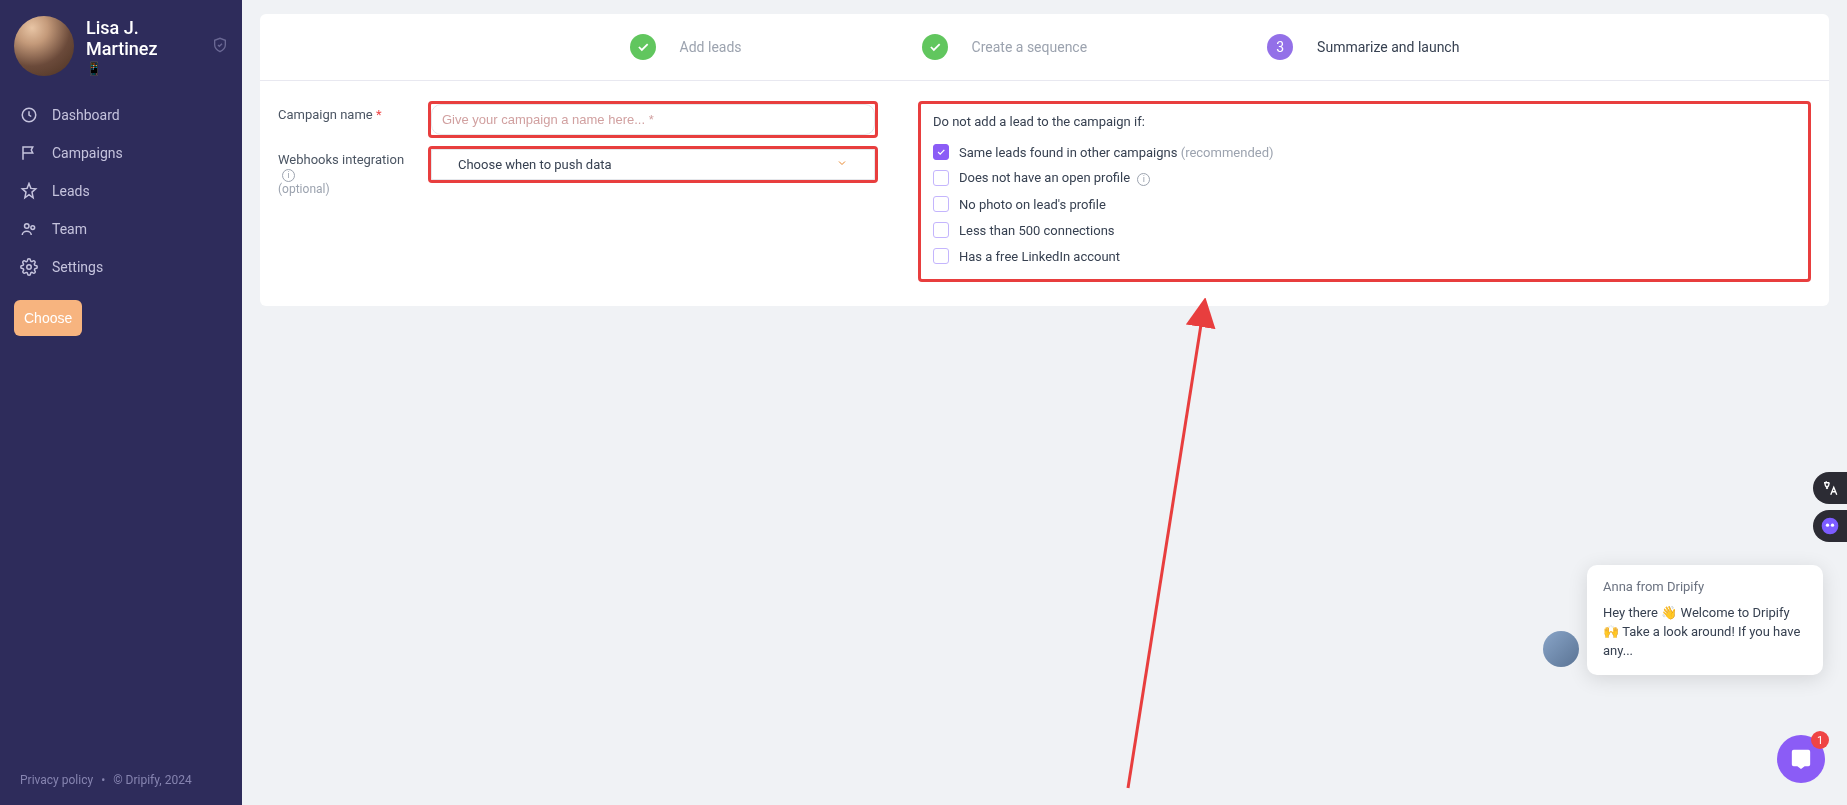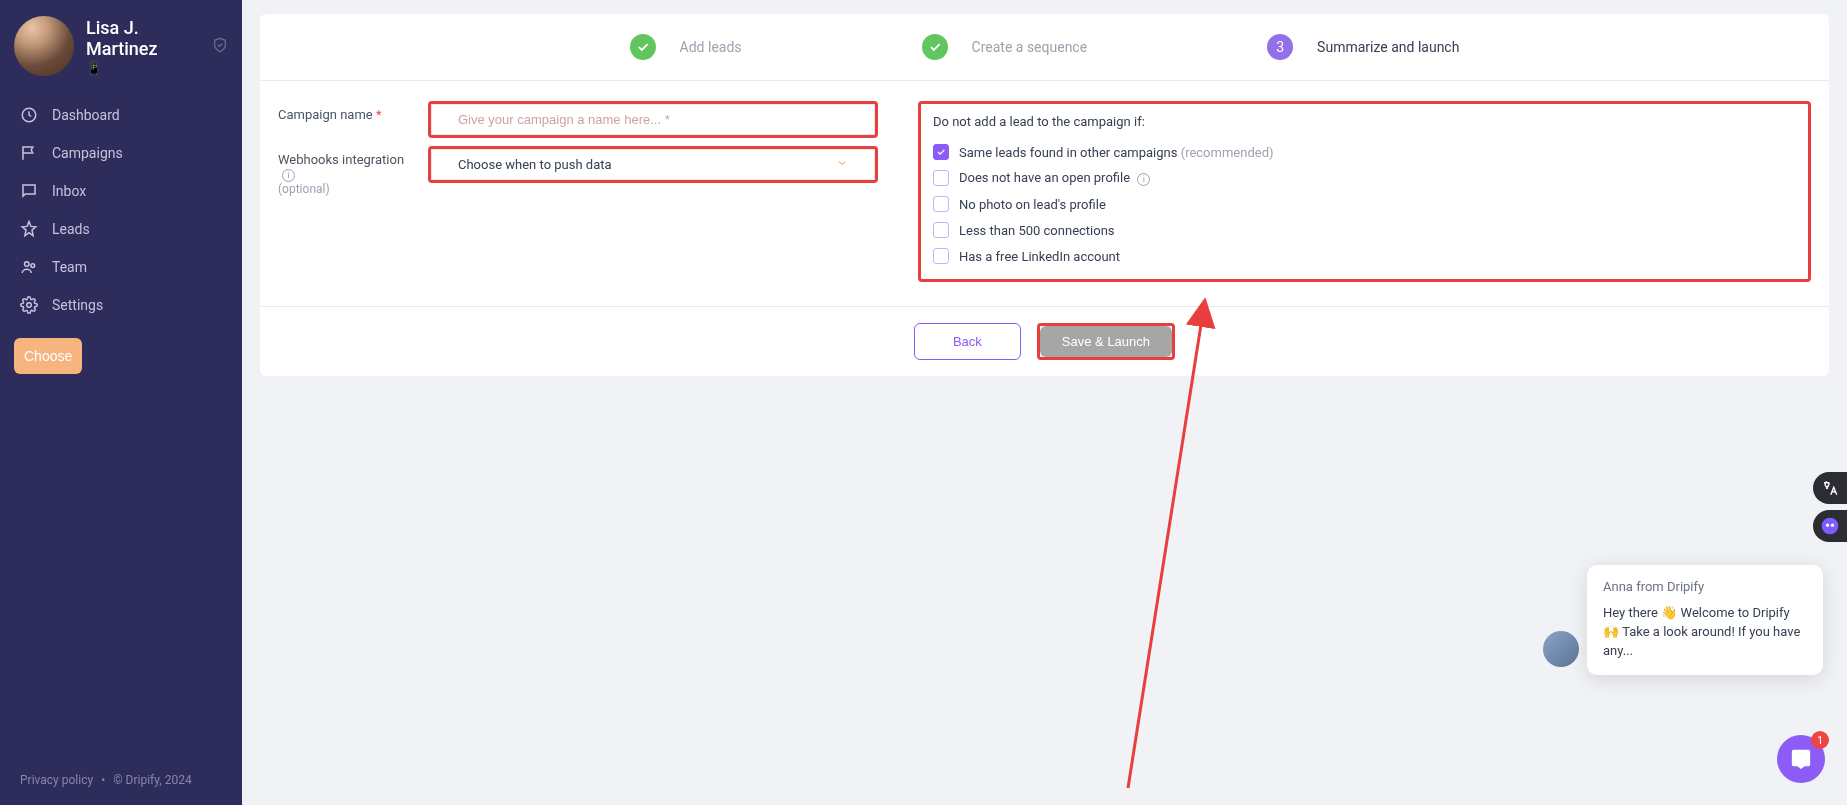--- a/index.html
+++ b/index.html
@@ -122,23 +122,23 @@
 .form-label .opt { display: block; color: #9ca3af; font-size: 12px; font-weight: normal; }
 .info-ic { display: inline-block; width: 13px; height: 13px; border: 1px solid #9ca3af; border-radius: 50%; font-size: 9px; color: #9ca3af; text-align: center; line-height: 11px; margin-left: 4px; vertical-align: middle; }
 .input-wrap {
   flex: 1;
   border: 3px solid #e83e3e;
   border-radius: 4px;
 }
 .text-input {
   width: 100%;
   border: 1px solid #e5e7eb;
-  padding: 7px 26px;
+  padding: 7px 10px;
   font-size: 13px;
-  border-radius: 2px;
+  border-radius: 10px;
   outline: none;
 }
 .text-input::placeholder { color: #d1a0a0; }
 .select {
   width: 100%;
   display: flex;
   justify-content: space-between;
   align-items: center;
   border: 1px solid #e5e7eb;
   padding: 7px 26px;
@@ -318,28 +318,20 @@
         </span>
       <span>Dashboard</span>
     </div>
     <div class="nav-item">
       <span class="nav-icon">
           <svg viewBox="0 0 24 24" fill="none" stroke="currentColor" stroke-width="2">
             <path d="M4 21V4h13l-2 4 2 4H4"></path>
           </svg>
         </span>
       <span>Campaigns</span>
-    </div>
-    <div class="nav-item">
-      <span class="nav-icon">
-          <svg viewBox="0 0 24 24" fill="none" stroke="currentColor" stroke-width="2">
-            <path d="M4 4h16v12H7l-3 3z"></path>
-          </svg>
-        </span>
-      <span>Inbox</span>
     </div>
     <div class="nav-item">
       <span class="nav-icon">
           <svg viewBox="0 0 24 24" fill="none" stroke="currentColor" stroke-width="2">
             <path d="M12 2l2.5 6.5L21 9l-5 4.5L17.5 21 12 17l-5.5 4L8 13.5 3 9l6.5-.5z"></path>
           </svg>
         </span>
       <span>Leads</span>
     </div>
     <div class="nav-item">
@@ -446,26 +438,20 @@
             <span class="checkitem-text">Less than 500 connections</span>
           </div>
           <div class="checkitem">
             <span class="checkbox"></span>
             <span class="checkitem-text">Has a free LinkedIn account</span>
           </div>
         </div>
       </div>
     </div>
 
-    <div class="actions">
-      <button class="btn btn-outline">Back</button>
-      <span class="btn-primary-wrap">
-        <button class="btn btn-primary">Save &amp; Launch</button>
-      </span>
-    </div>
   </div>
 
   <svg class="arrow" width="120" height="500">
     <defs>
         <marker id="ah" markerWidth="10" markerHeight="10" refX="5" refY="5" orient="auto">
           <path d="M0,0 L10,5 L0,10 z" fill="#e83e3e"></path>
         </marker>
       </defs>
     <line x1="10" y1="490" x2="85" y2="14" stroke="#e83e3e" stroke-width="3" marker-end="url(#ah)"></line>
   </svg>

